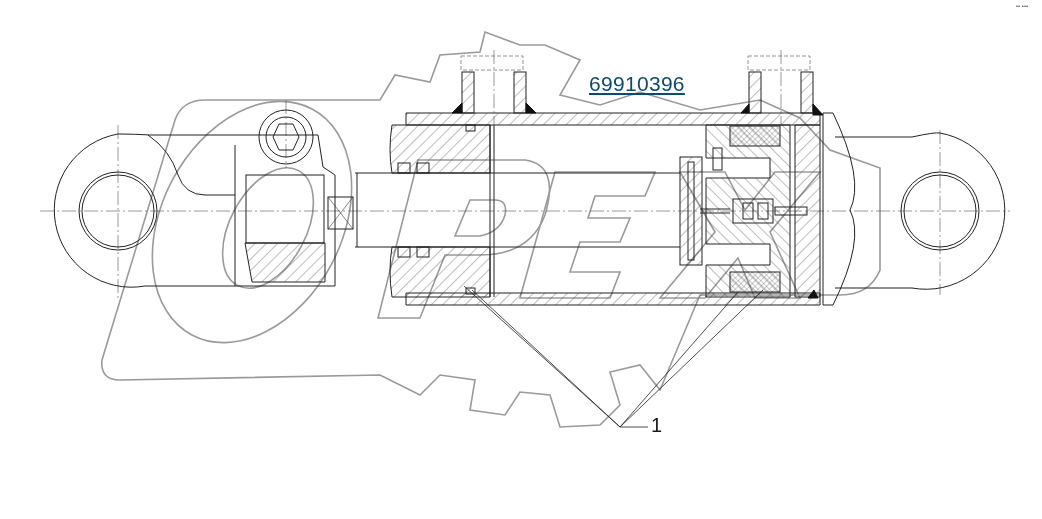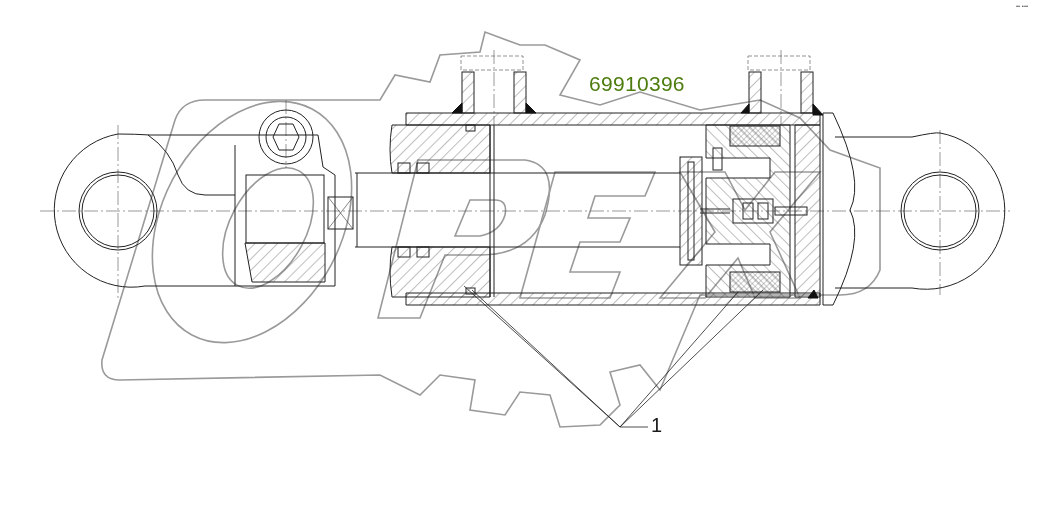--- a/index.html
+++ b/index.html
@@ -1,18 +1,18 @@
 <!DOCTYPE html>
 <html><head>
 <meta charset="utf-8">
 <style>
   html, body { margin: 0; padding: 0; background: #ffffff; }
   body { width: 1042px; height: 519px; overflow: hidden; position: relative; font-family: "Liberation Sans", sans-serif; }
   #canvas { position: absolute; left: 0; top: 0; width: 1042px; height: 519px; }
-  .part-number { position: absolute; left: 589px; top: 72px; font-size: 21px; color: #4d7c0f; letter-spacing: 0.3px; font-family: "Liberation Sans", sans-serif; }
+  .part-number { position: absolute; left: 589px; top: 72px; font-size: 21px; color: #0c4a6e; letter-spacing: 0.3px; font-family: "Liberation Sans", sans-serif; text-decoration: underline; }
   .callout-label { position: absolute; left: 651px; top: 414px; font-size: 20px; color: #1a1a1a; font-family: "Liberation Sans", sans-serif; }
   .corner-mark { position: absolute; left: 1016px; top: 3px; font-size: 6px; color: #555; font-family: "Liberation Sans", sans-serif; }
   svg .ln { stroke: #222; stroke-width: 1; fill: none; }
   svg .thin { stroke: #333; stroke-width: 0.6; fill: none; }
   svg .center { stroke: #555; stroke-width: 0.6; fill: none; stroke-dasharray: 14 3 2 3; }
   svg .dash { stroke: #666; stroke-width: 0.7; fill: none; stroke-dasharray: 4 2; }
   svg .wm { stroke: #9a9a9a; stroke-width: 1.6; fill: none; }
   svg .hatch { fill: url(#hatch); stroke: #222; stroke-width: 1; }
   svg .hatch2 { fill: url(#hatch2); stroke: #222; stroke-width: 1; }
   svg .xhatch { fill: url(#xhatch); stroke: #222; stroke-width: 1; }

